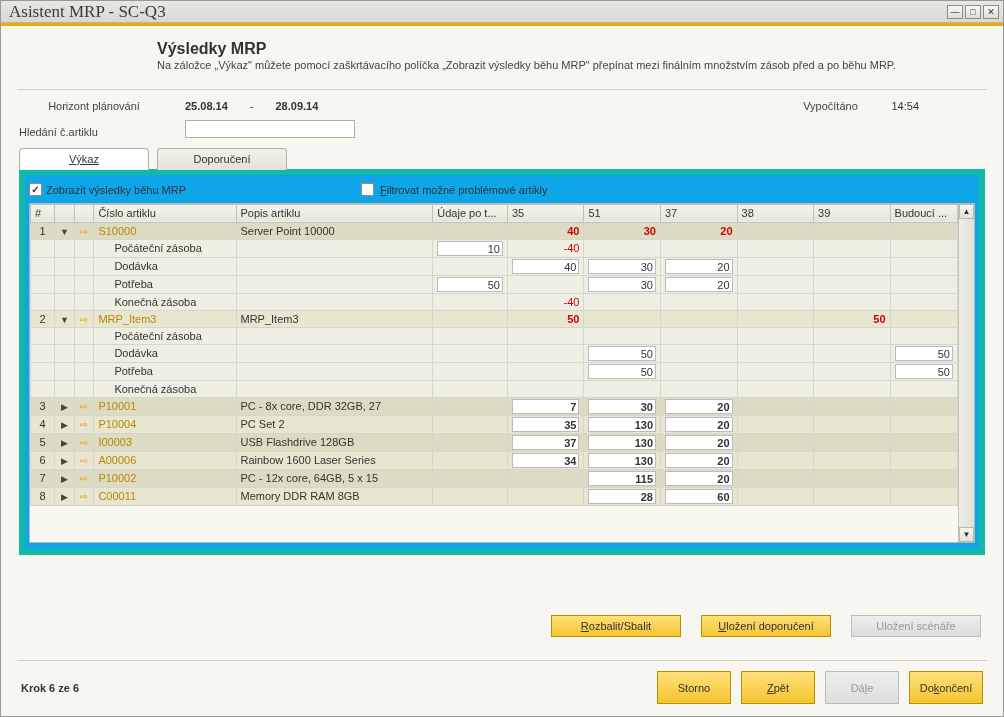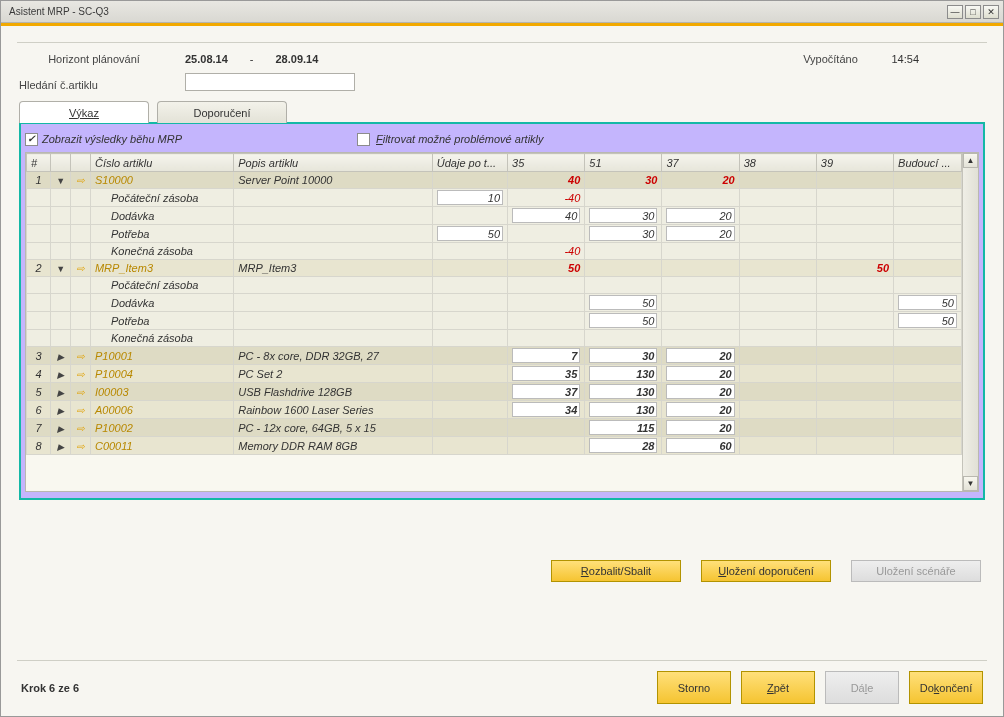--- a/index.html
+++ b/index.html
@@ -1,39 +1,39 @@
 <!DOCTYPE html>
 <html><head>
 <meta charset="utf-8">
 <style>
   * { box-sizing: border-box; }
   body { margin:0; font-family: Tahoma, Arial, sans-serif; font-size:11px; color:#333; background:#fff; }
   .window { width:1004px; height:717px; border:1px solid #999; position:relative; background:#f7f6f1; }
   .titlebar { height:22px; background:linear-gradient(#e8e7e2,#d9d8d2); border-bottom:1px solid #b5b4ae; display:flex; align-items:center; justify-content:space-between; padding:0 4px; }
-  .titlebar-text { font-size:10px; color:#3a3a3a; padding-left:4px; }
+  .titlebar-text { font-size:17px; color:#3a3a3a; padding-left:4px;font-family:Liberation Serif, serif; }
   .titlebar-buttons { display:flex; gap:2px; }
   .tb-btn { width:16px; height:14px; border:1px solid #8c8c8c; background:linear-gradient(#f8f8f4,#dedecf); display:flex; align-items:center; justify-content:center; font-size:9px; color:#333; }
   .accent { height:3px; background:#f2a900; }
   .content { padding:10px 16px 8px 16px; height:calc(100% - 25px); display:flex; flex-direction:column; }
   .header-block { padding:4px 0 10px 140px; }
   .header-title { font-size:16px; font-weight:bold; color:#333; }
   .header-desc { font-size:11px; color:#444; max-width:760px; line-height:1.35; }
   .hr { border:none; border-top:1px solid #cfcfc6; margin:6px 0 10px 0; }
   .row { display:flex; align-items:flex-end; }
   .lbl { color:#444; }
   .bold { font-weight:bold; }
   .form-area { padding:0 2px; }
   .date-row { display:flex; align-items:center; gap:16px; margin-bottom:8px;text-align:center; }
   .date-row .spacer { flex:1; }
   .search-input { width:170px; height:18px; border:1px solid #b0afa8; background:#fff; padding:0 3px; }
   .tabs { display:flex; gap:8px; margin-top:10px; }
   .tab { width:130px; height:22px; border:1px solid #b0afa8; border-bottom:none; background:linear-gradient(#f3f2ea,#e3e2d7); display:flex; align-items:center; justify-content:center; border-radius:4px 4px 0 0; text-decoration:none; color:#333; }
   .tab.active { background:#fff; font-weight:normal; position:relative; z-index:2; }
   .tab.active span { text-decoration:underline; }
-  .tab-panel { border:2px solid #14b8a6; background:#c4b5fd; margin-top:-1px; padding:4px 4px 6px 4px;font-style:italic; }
+  .tab-panel { border:6px solid #14b8a6; background:#0ea5e9; margin-top:-1px; padding:4px 4px 6px 4px; }
   .cb-row { display:flex; align-items:center; gap:6px; height:22px; }
   .cb { width:13px; height:13px; border:1px solid #8c8c8c; background:#fff; display:flex; align-items:center; justify-content:center; font-size:10px; }
   .cb.checked::after { content:"✓"; color:#333; font-weight:bold; line-height:1; }
   .cb-spacer { width:290px; display:flex; align-items:center; gap:4px; }
   .grid-wrap { position:relative; border:1px solid #b9b8b0; margin-top:2px; height:340px; display:flex; }
   .grid-body { overflow:hidden; flex:1; }
   table.grid { border-collapse:collapse; width:100%; font-size:11px; }
   table.grid th { background:linear-gradient(#f5f4ec,#e6e5da); border:1px solid #c4c3ba; font-weight:normal; color:#333; text-align:left; padding:2px 4px; height:18px; white-space:nowrap; }
   table.grid td { border:1px solid #d7d6cd; padding:1px 4px; height:17px; white-space:nowrap; overflow:hidden; }
   .c-num { width:22px; text-align:center; background:#eceade; }
@@ -76,20 +76,24 @@
     <div class="titlebar-text">Asistent MRP - SC-Q3</div>
     <div class="titlebar-buttons">
       <div class="tb-btn">—</div>
       <div class="tb-btn">□</div>
       <div class="tb-btn">✕</div>
     </div>
   </div>
   <div class="accent"></div>
   <div class="content">
 
+    <div class="header-block">
+      <div class="header-title">Výsledky MRP</div>
+      <div class="header-desc">Na záložce „Výkaz" můžete pomocí zaškrtávacího políčka „Zobrazit výsledky běhu MRP" přepínat mezi finálním množstvím zásob před a po běhu MRP.</div>
+    </div>
     <hr class="hr">
 
     <div class="form-area">
       <div class="date-row">
         <span class="lbl" style="width:150px;">Horizont plánování</span>
         <span class="bold">25.08.14</span>
         <span style="margin:0 6px;">-</span>
         <span class="bold">28.09.14</span>
         <span class="spacer"></span>
         <span class="lbl" style="width:90px;">Vypočítáno</span>

